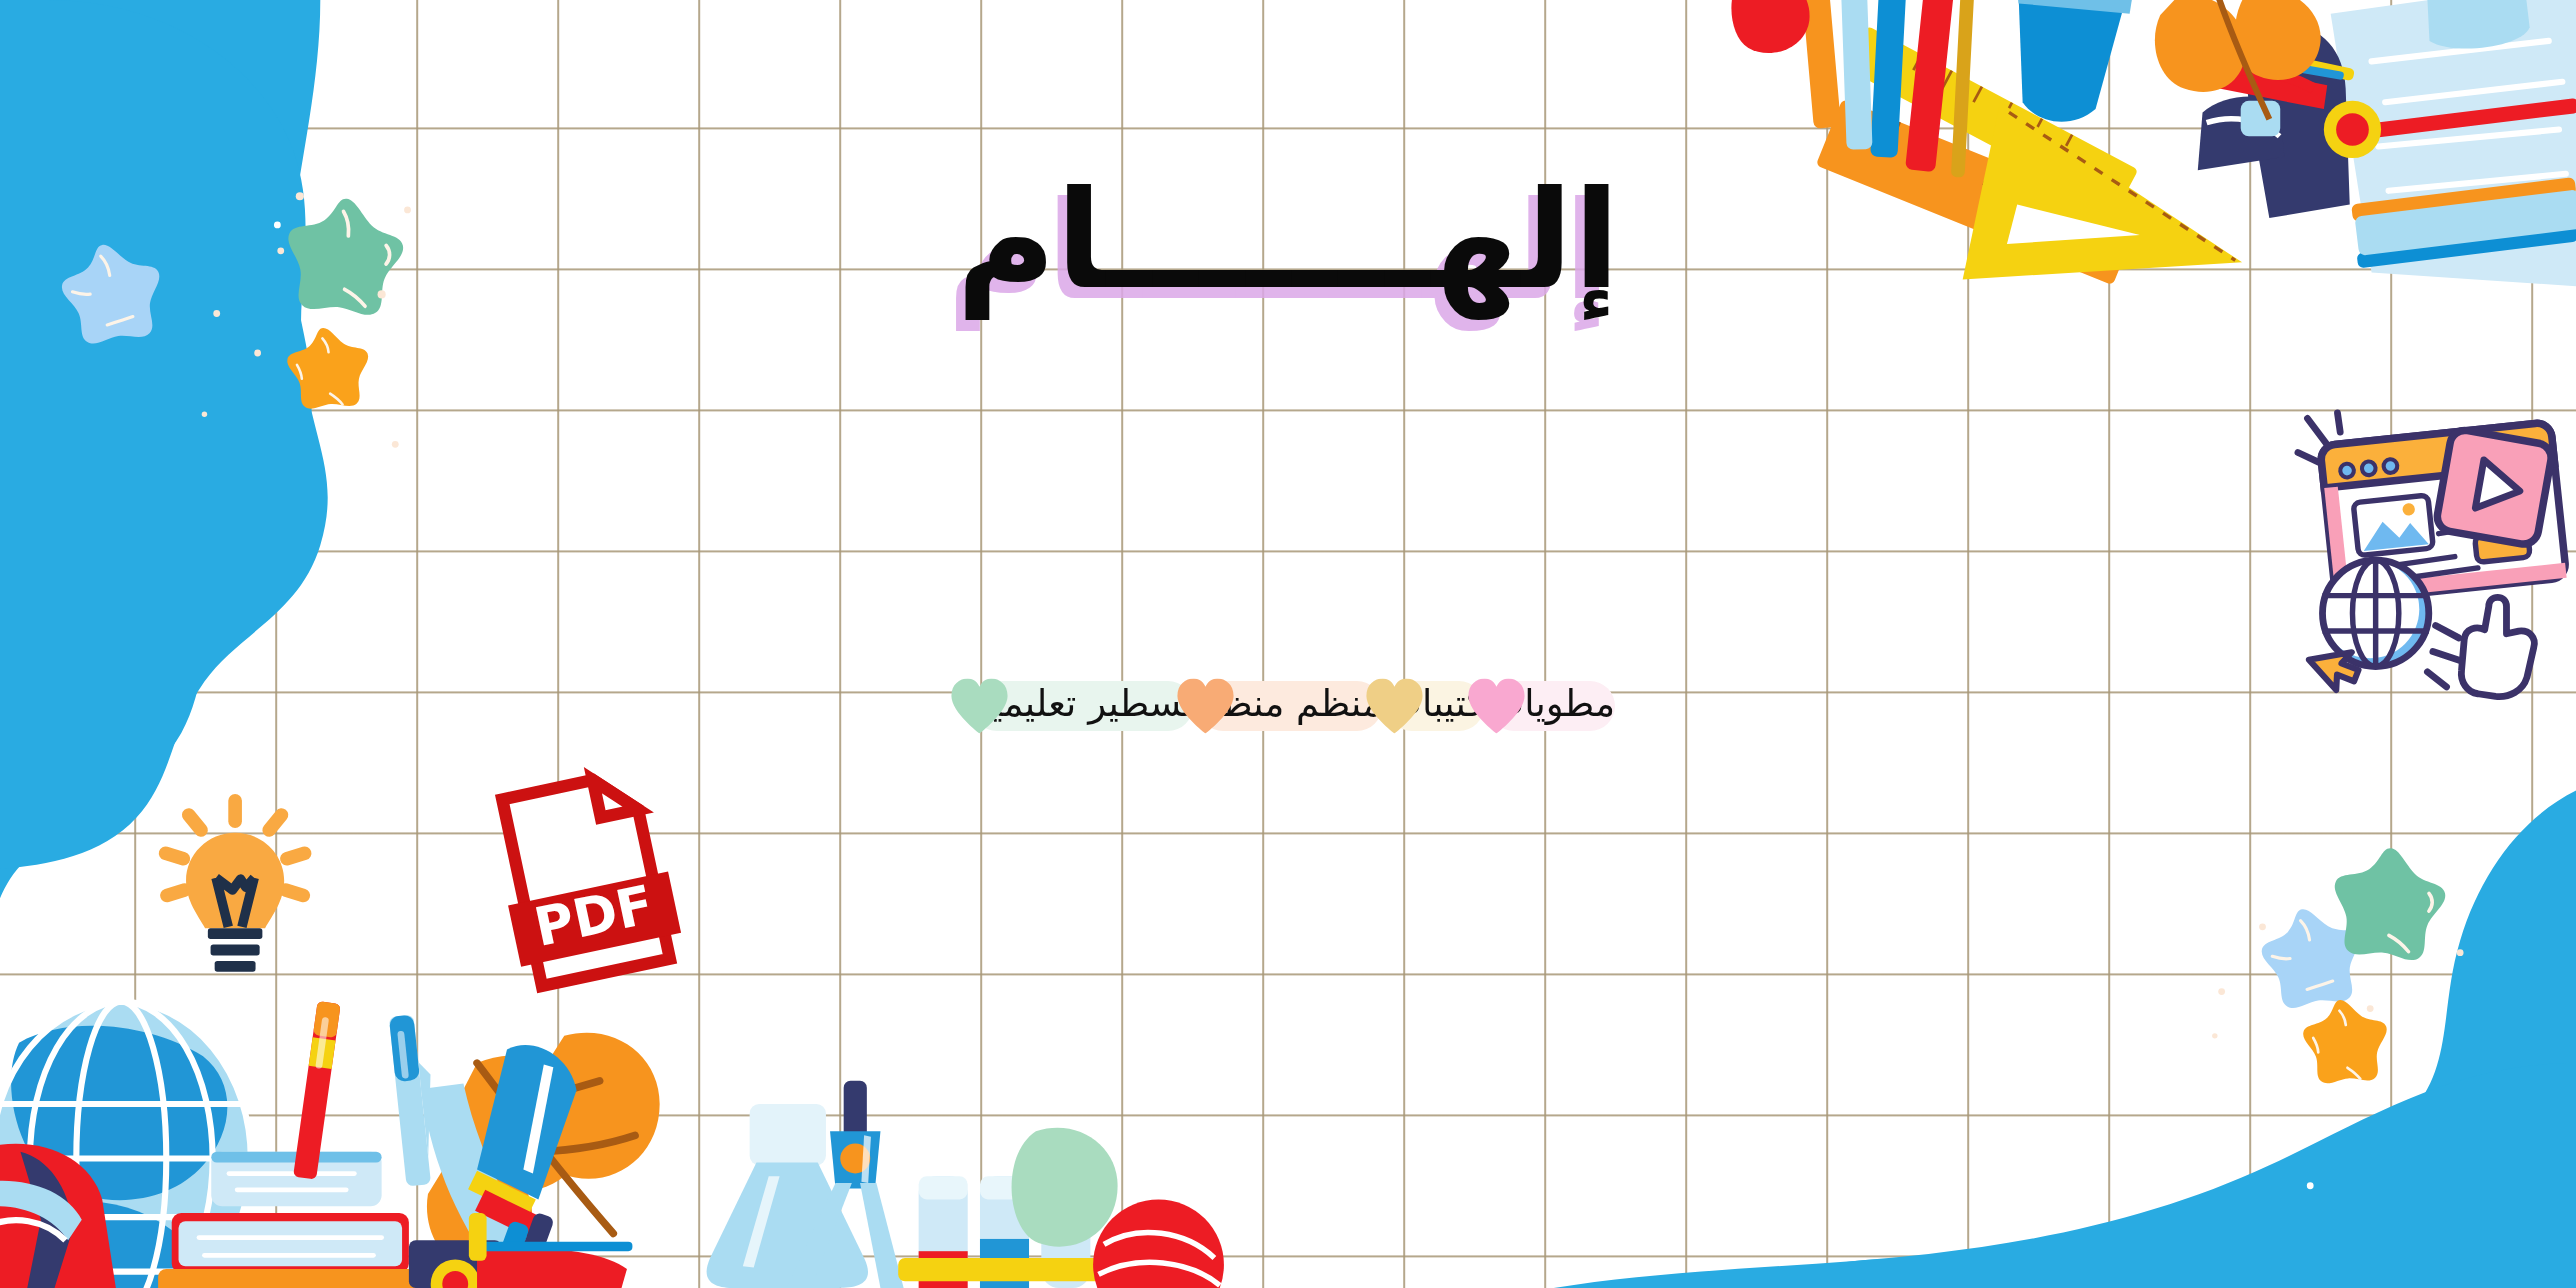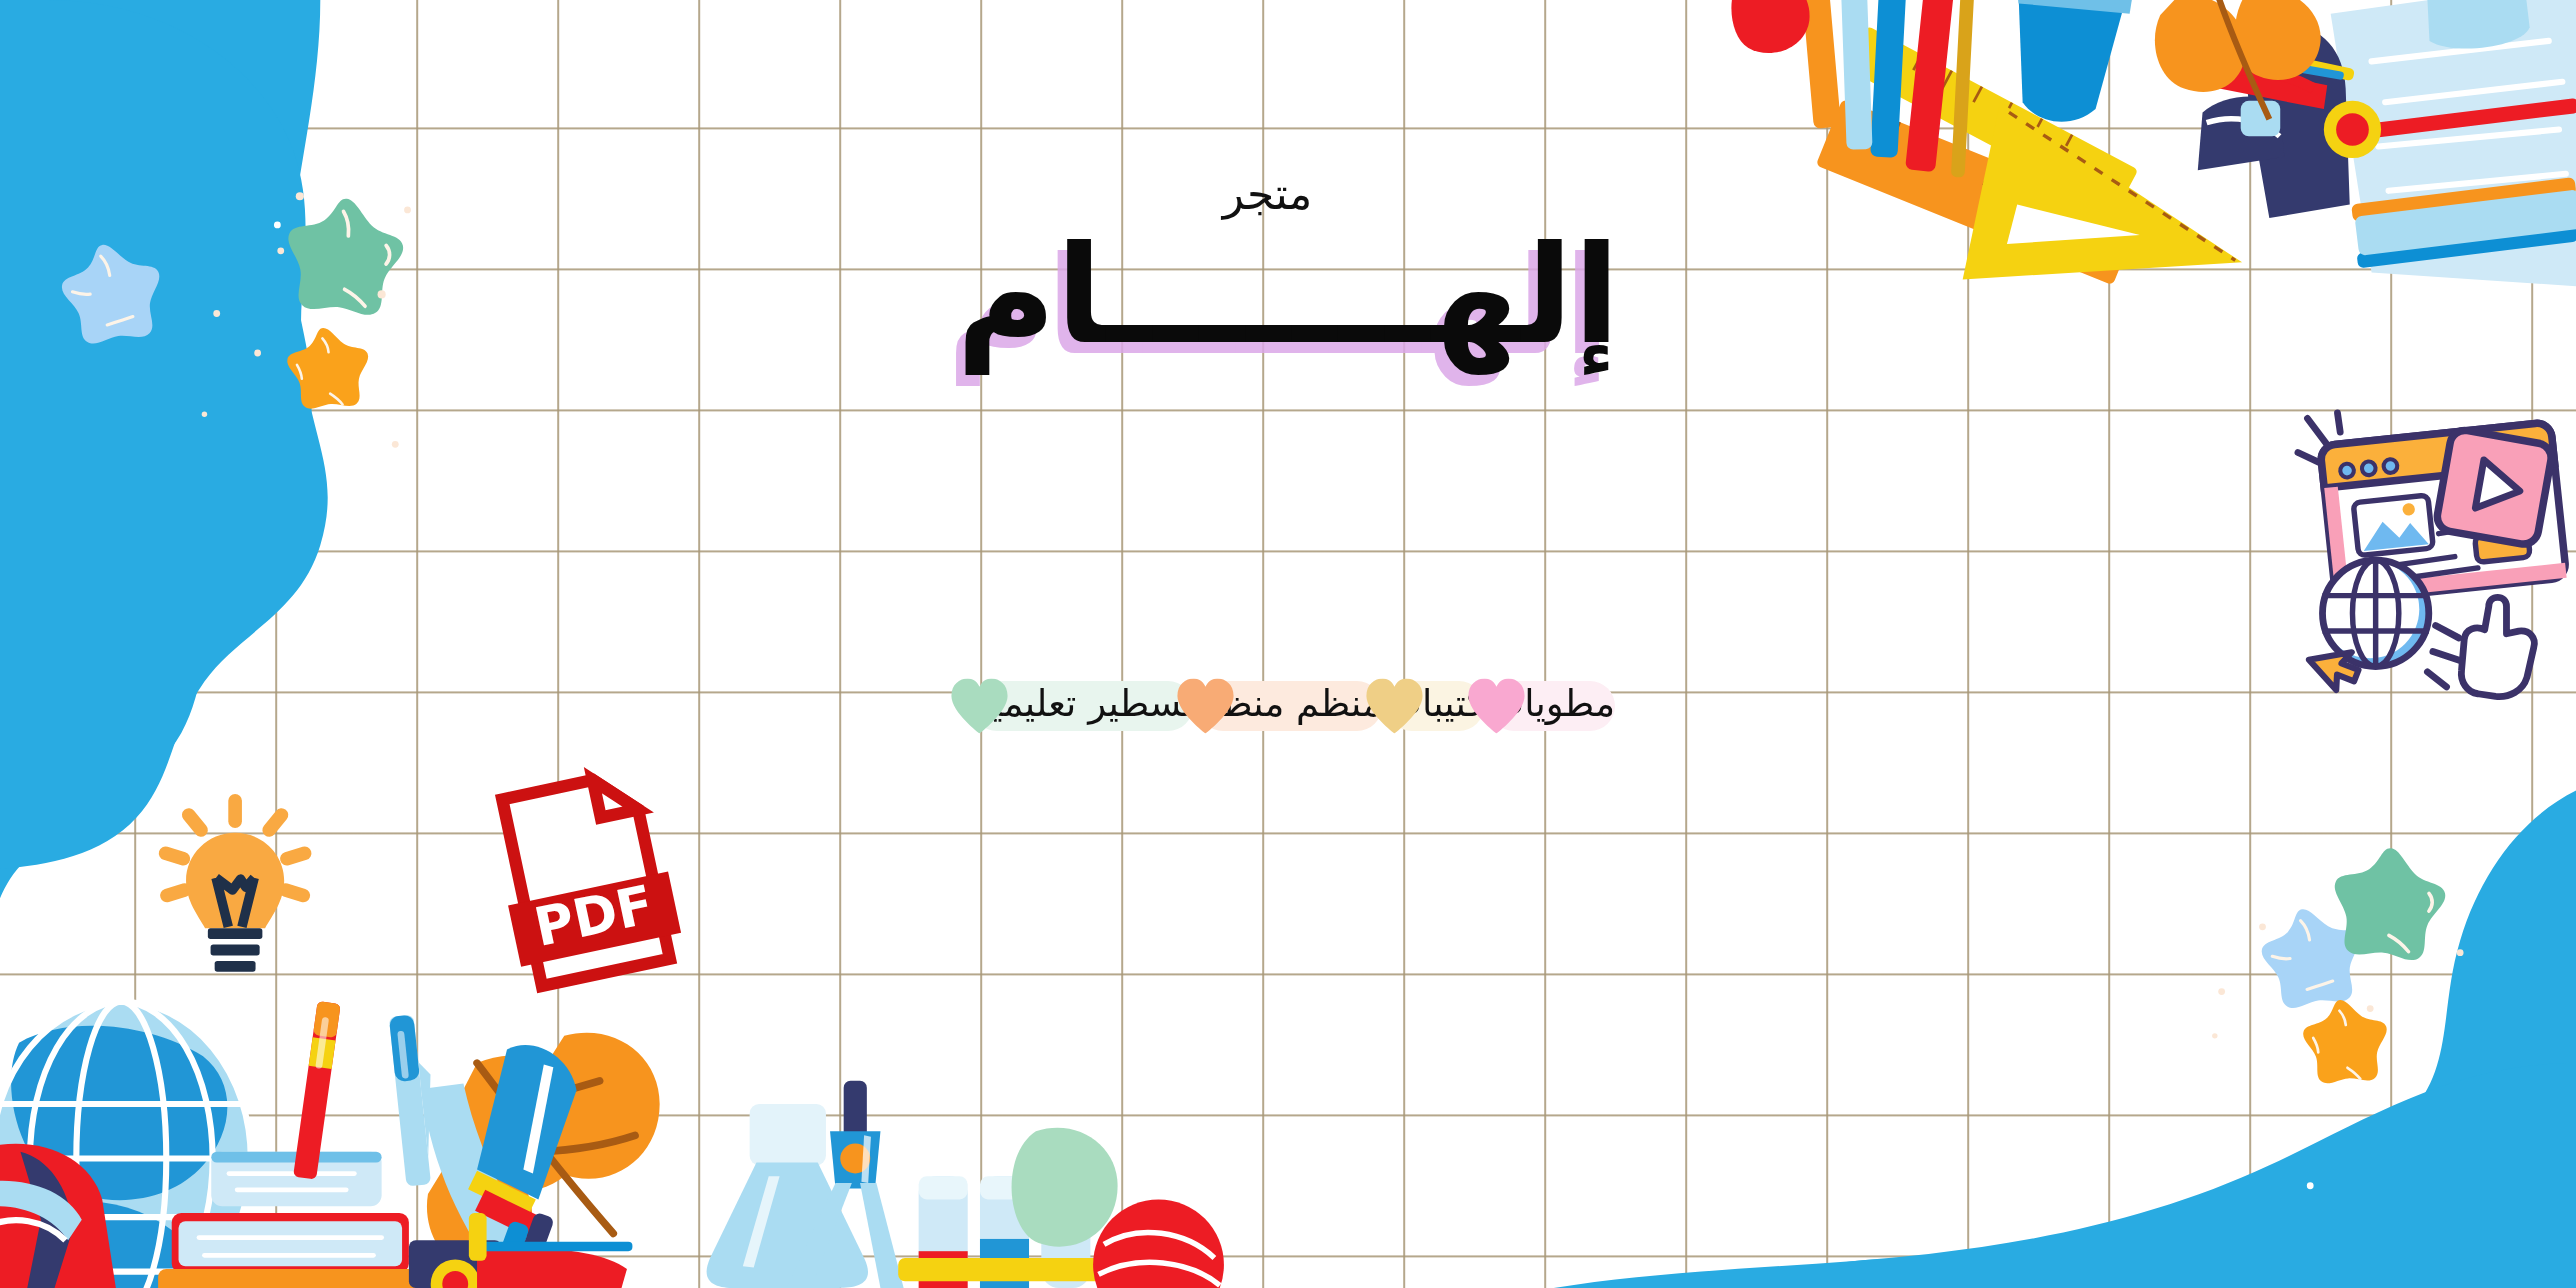--- a/index.html
+++ b/index.html
@@ -447,21 +447,20 @@
         </g>
       </g>
 
       <path fill="#a9dcbf" d="M1520,1660 C1580,1640 1640,1680 1640,1740 C1640,1806 1580,1844 1524,1824 C1476,1806 1468,1694 1520,1660 Z"></path>
     </g>
   </svg>
 
   <div class="content">
 
     <div class="brand">
-      <div class="brand-kicker">متجر</div>
       <div class="brand-title-wrap">
         <div class="brand-title shadow">إلهـــــــام</div>
         <div class="brand-title">إلهـــــــام</div>
       </div>
     </div>
 
     <nav class="menu">
 
       <div class="menu-item">
         <span class="bar" style="background:#fdeef4"></span>

